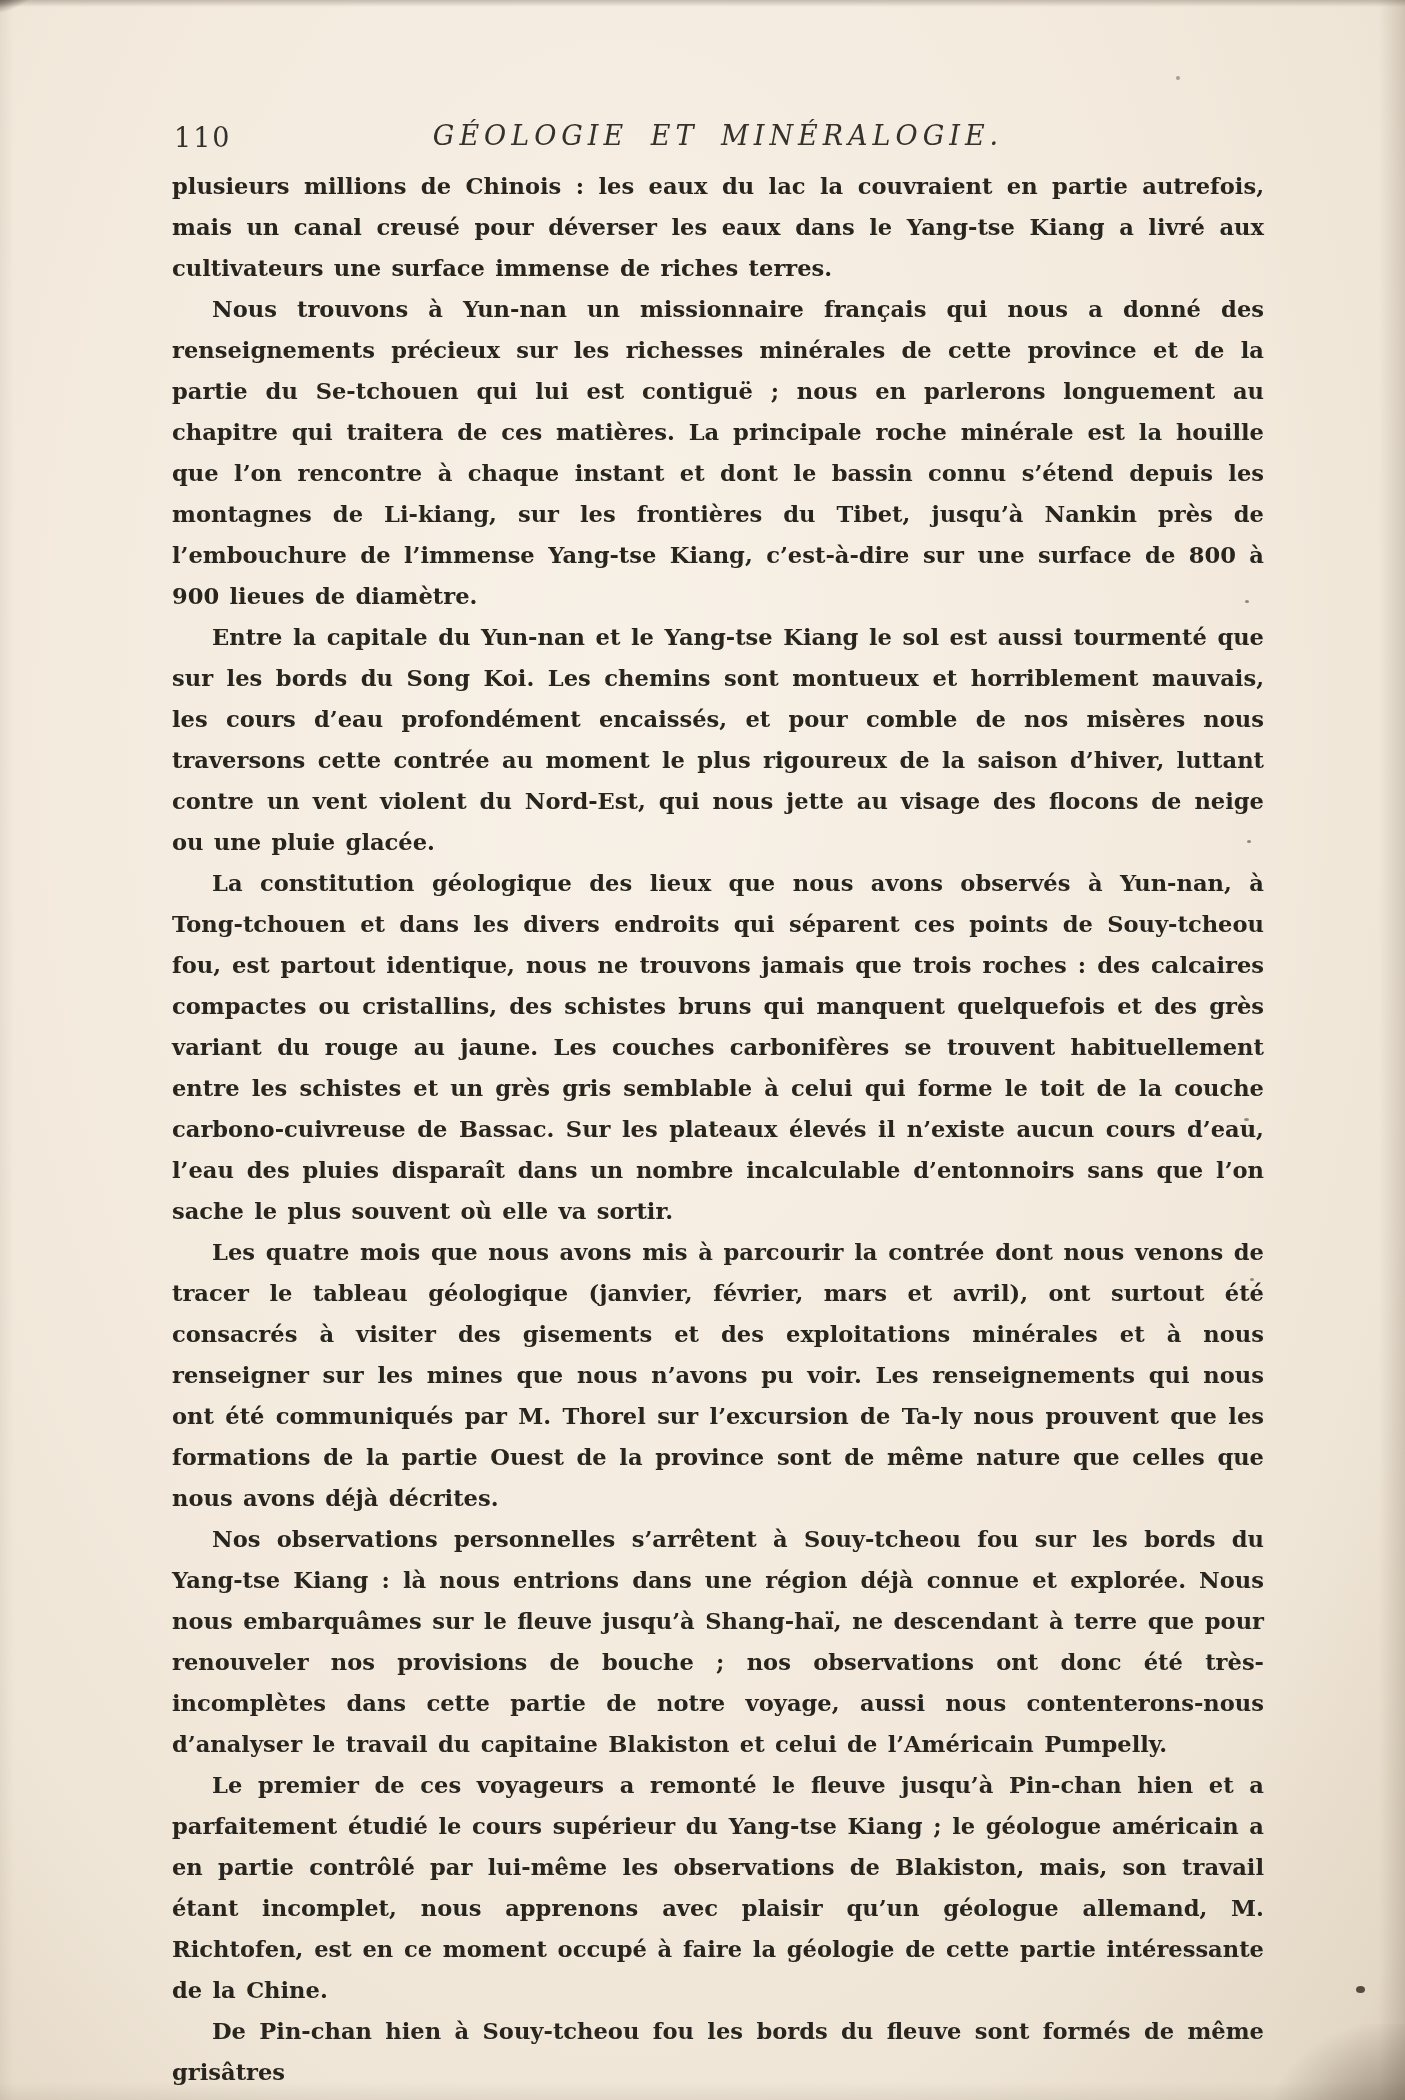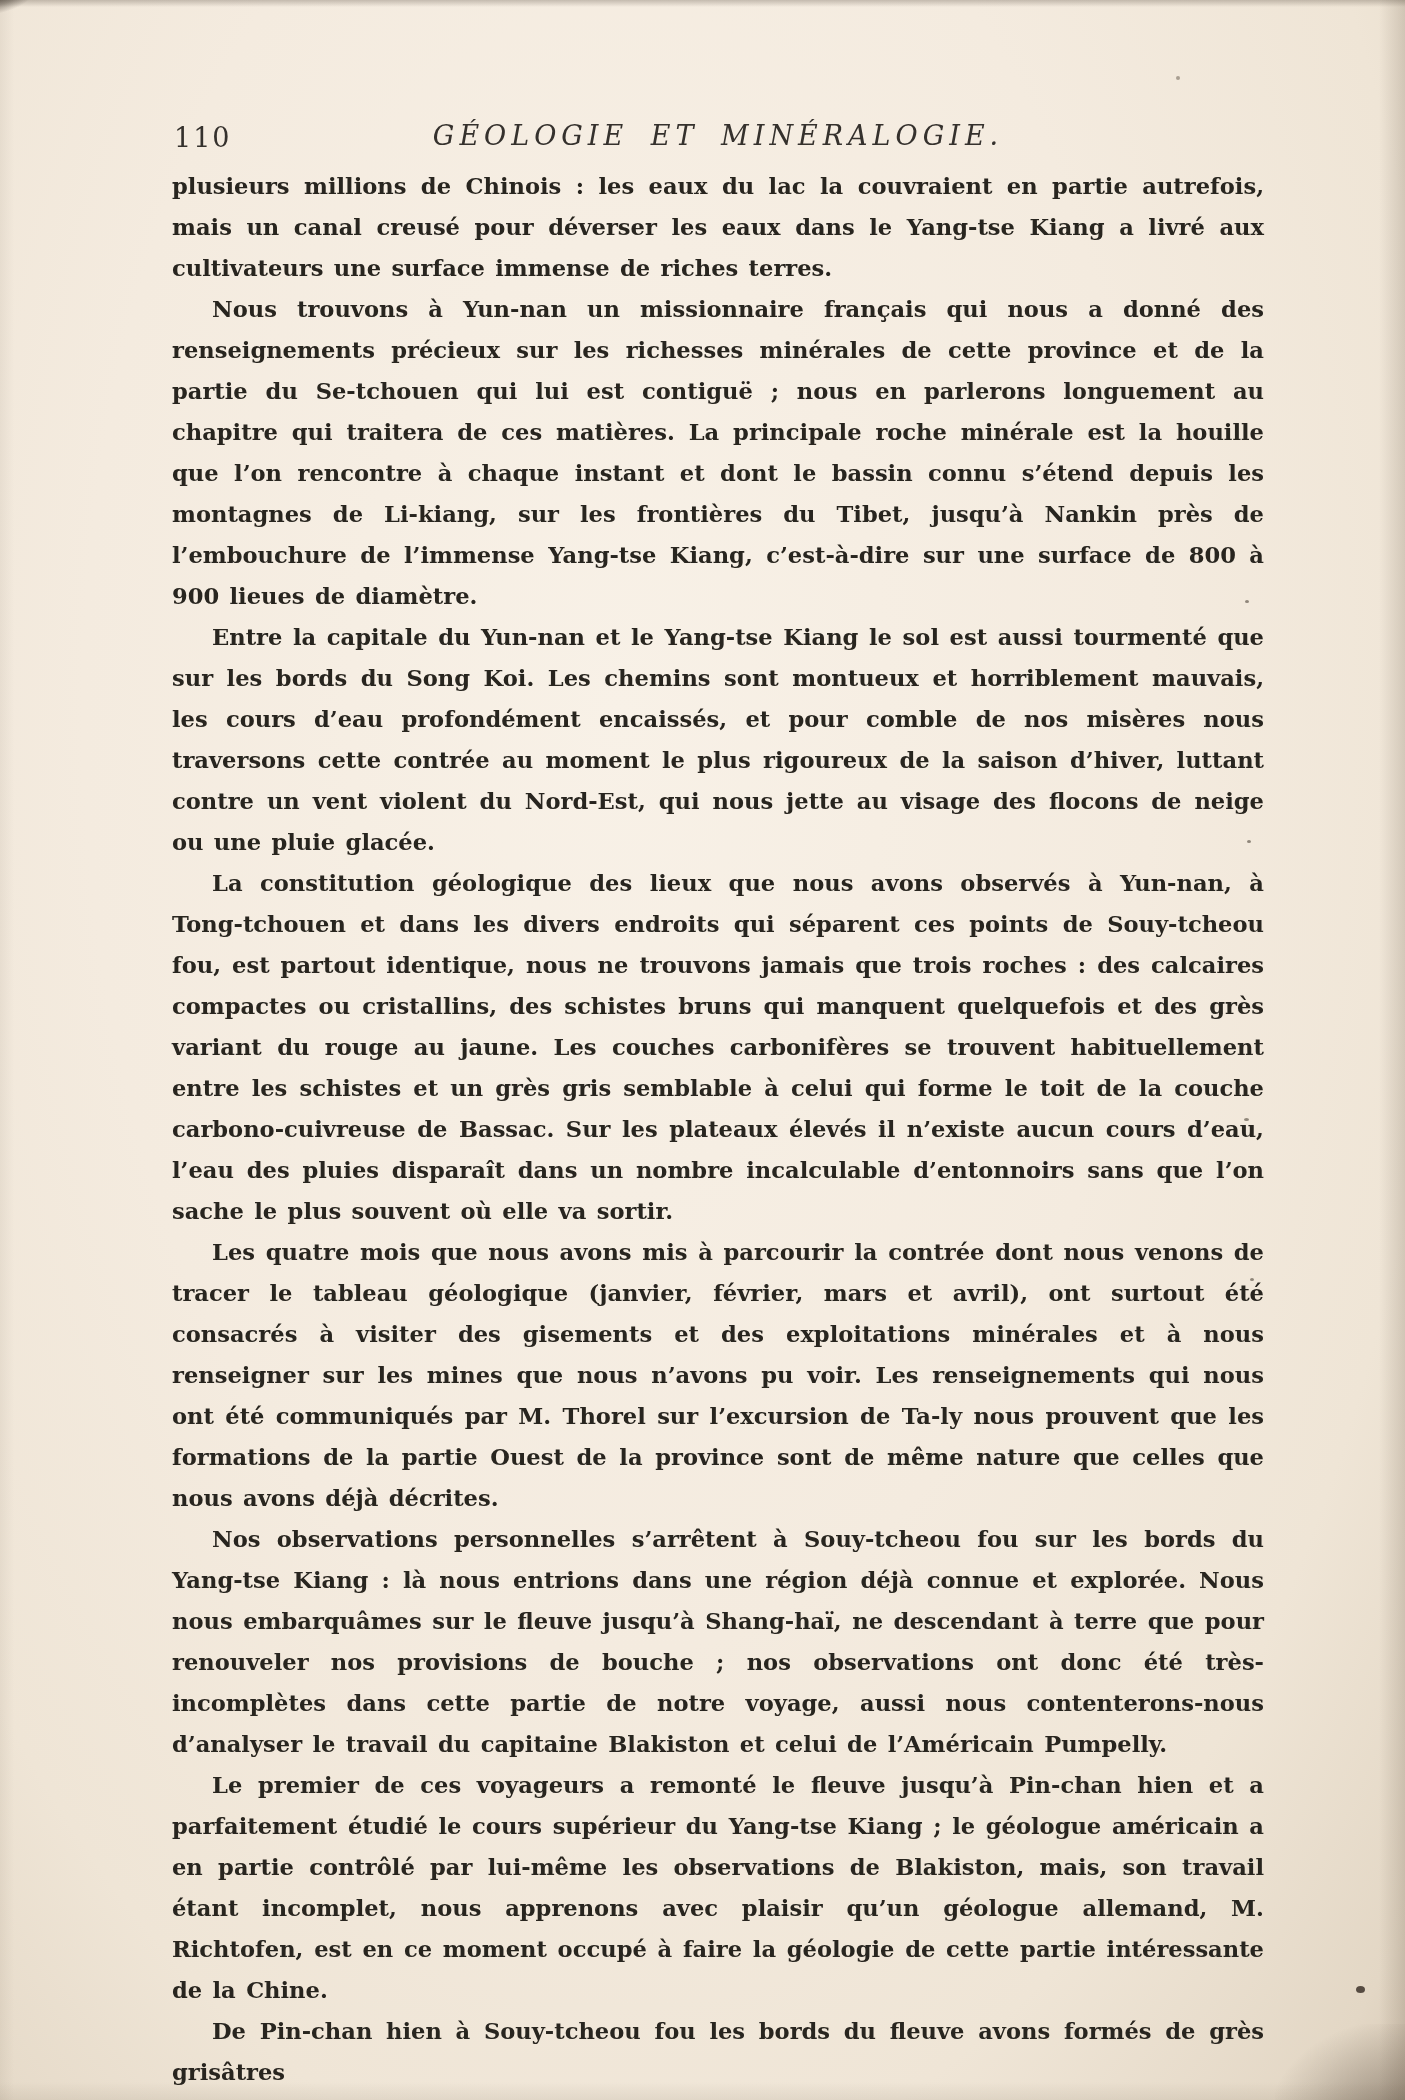--- a/index.html
+++ b/index.html
@@ -75,21 +75,21 @@
     </div>
 
     <div class="body-text">
       <p class="continuation">plusieurs millions de Chinois : les eaux du lac la couvraient en partie autrefois, mais un canal creusé pour déverser les eaux dans le Yang-tse Kiang a livré aux cultivateurs une surface immense de riches terres.</p>
       <p>Nous trouvons à Yun-nan un missionnaire français qui nous a donné des renseignements précieux sur les richesses minérales de cette province et de la partie du Se-tchouen qui lui est contiguë ; nous en parlerons longuement au chapitre qui traitera de ces matières. La principale roche minérale est la houille que l’on rencontre à chaque instant et dont le bassin connu s’étend depuis les montagnes de Li-kiang, sur les frontières du Tibet, jusqu’à Nankin près de l’embouchure de l’immense Yang-tse Kiang, c’est-à-dire sur une surface de 800 à 900 lieues de diamètre.</p>
       <p>Entre la capitale du Yun-nan et le Yang-tse Kiang le sol est aussi tourmenté que sur les bords du Song Koi. Les chemins sont montueux et horriblement mauvais, les cours d’eau profondément encaissés, et pour comble de nos misères nous traversons cette contrée au moment le plus rigoureux de la saison d’hiver, luttant contre un vent violent du Nord-Est, qui nous jette au visage des flocons de neige ou une pluie glacée.</p>
       <p>La constitution géologique des lieux que nous avons observés à Yun-nan, à Tong-tchouen et dans les divers endroits qui séparent ces points de Souy-tcheou fou, est partout identique, nous ne trouvons jamais que trois roches : des calcaires compactes ou cristallins, des schistes bruns qui manquent quelquefois et des grès variant du rouge au jaune. Les couches carbonifères se trouvent habituellement entre les schistes et un grès gris semblable à celui qui forme le toit de la couche carbono-cuivreuse de Bassac. Sur les plateaux élevés il n’existe aucun cours d’eau, l’eau des pluies disparaît dans un nombre incalculable d’entonnoirs sans que l’on sache le plus souvent où elle va sortir.</p>
       <p>Les quatre mois que nous avons mis à parcourir la contrée dont nous venons de tracer le tableau géologique (janvier, février, mars et avril), ont surtout été consacrés à visiter des gisements et des exploitations minérales et à nous renseigner sur les mines que nous n’avons pu voir. Les renseignements qui nous ont été communiqués par M. Thorel sur l’excursion de Ta-ly nous prouvent que les formations de la partie Ouest de la province sont de même nature que celles que nous avons déjà décrites.</p>
       <p>Nos observations personnelles s’arrêtent à Souy-tcheou fou sur les bords du Yang-tse Kiang : là nous entrions dans une région déjà connue et explorée. Nous nous embarquâmes sur le fleuve jusqu’à Shang-haï, ne descendant à terre que pour renouveler nos provisions de bouche ; nos observations ont donc été très-incomplètes dans cette partie de notre voyage, aussi nous contenterons-nous d’analyser le travail du capitaine Blakiston et celui de l’Américain Pumpelly.</p>
       <p>Le premier de ces voyageurs a remonté le fleuve jusqu’à Pin-chan hien et a parfaitement étudié le cours supérieur du Yang-tse Kiang ; le géologue américain a en partie contrôlé par lui-même les observations de Blakiston, mais, son travail étant incomplet, nous apprenons avec plaisir qu’un géologue allemand, M. Richtofen, est en ce moment occupé à faire la géologie de cette partie intéressante de la Chine.</p>
-      <p>De Pin-chan hien à Souy-tcheou fou les bords du fleuve avons formés de grès grisâtres</p>
+      <p>De Pin-chan hien à Souy-tcheou fou les bords du fleuve sont formés de même grisâtres</p>
     </div>
 
   </div>
 
   <div class="speck s1"></div>
   <div class="speck s2"></div>
   <div class="speck s3"></div>
   <div class="speck s4"></div>
   <div class="speck s5"></div>
   <div class="speck s6"></div>

